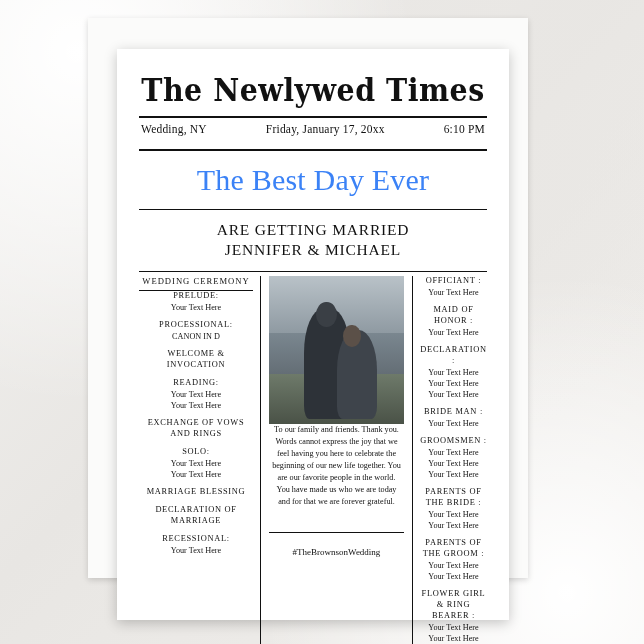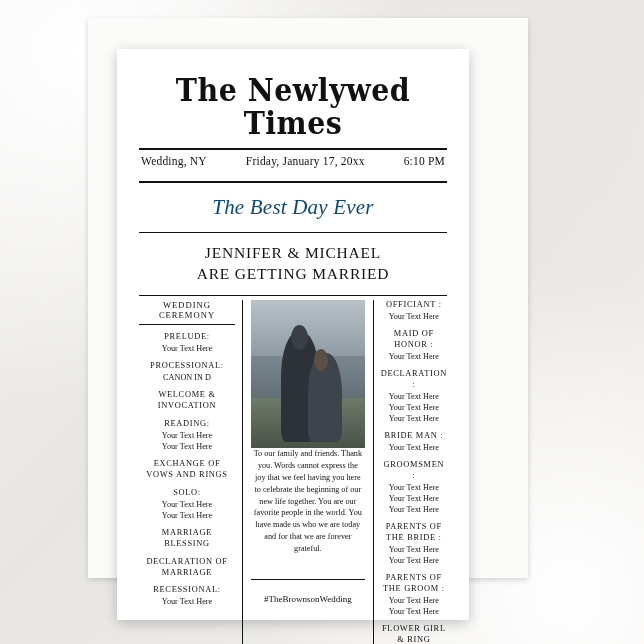--- a/index.html
+++ b/index.html
@@ -30,21 +30,21 @@
     top: 18px;
     width: 440px;
     height: 560px;
     background: #fbfbfa;
     box-shadow: 0 2px 6px rgba(0,0,0,0.16);
   }
   .card {
     position: absolute;
     left: 117px;
     top: 49px;
-    width: 352px;
+    width: 392px;
     height: 571px;
     background: #ffffff;
     box-shadow: 0 3px 12px rgba(0,0,0,0.22);
     box-sizing: border-box;
     padding: 19px 22px 24px 22px;
   }
   .masthead {
     text-align: center;
     font-family: "DejaVu Serif", serif;
     font-weight: bold;
@@ -70,25 +70,24 @@
     justify-content: space-between;
     align-items: flex-start;
     font-size: 11.5px;
     color: #111;
     padding: 5px 2px 5px 2px;
     letter-spacing: 0.2px;
   }
   .dateline .center { font-weight: normal; }
   .headline {
     text-align: center;
-    font-size: 21px;
-    color: #0c4a6e;
+    font-size: 30px;
+    color: #3b82f6;
     padding: 12px 0 12px 0;
     letter-spacing: 0.2px;
-    font-style: italic;
   }
   .subhead {
     text-align: center;
     font-size: 15.5px;
     color: #111;
     letter-spacing: 0.8px;
     line-height: 1.32;
     padding: 10px 0 11px 0;
   }
   .columns {
@@ -114,21 +113,20 @@
     padding-left: 7px;
     flex: 1;
   }
   .col-title {
     text-align: center;
     font-size: 8.6px;
     letter-spacing: 1px;
     color: #111;
     padding-bottom: 4px;
     border-bottom: 1px solid #111;
-    margin-bottom: 7px;
   }
   .entry {
     text-align: center;
     margin-bottom: 7px;
   }
   .entry .label {
     font-size: 8.4px;
     letter-spacing: 0.7px;
     color: #111;
     line-height: 1.3;
@@ -218,22 +216,22 @@
     <span>6:10 PM</span>
   </div>
 
   <div class="rule-thick"></div>
 
   <div class="headline">The Best Day Ever</div>
 
   <div class="rule-thin"></div>
 
   <div class="subhead">
+    <div>ARE GETTING MARRIED</div>
     <div>JENNIFER &amp; MICHAEL</div>
-    <div>ARE GETTING MARRIED</div>
   </div>
 
   <div class="rule-thin"></div>
 
   <div class="columns">
 
     <div class="col col-left">
       <div class="col-title">WEDDING CEREMONY</div>
       <div id="ceremony-entries">
           <div class="entry">

